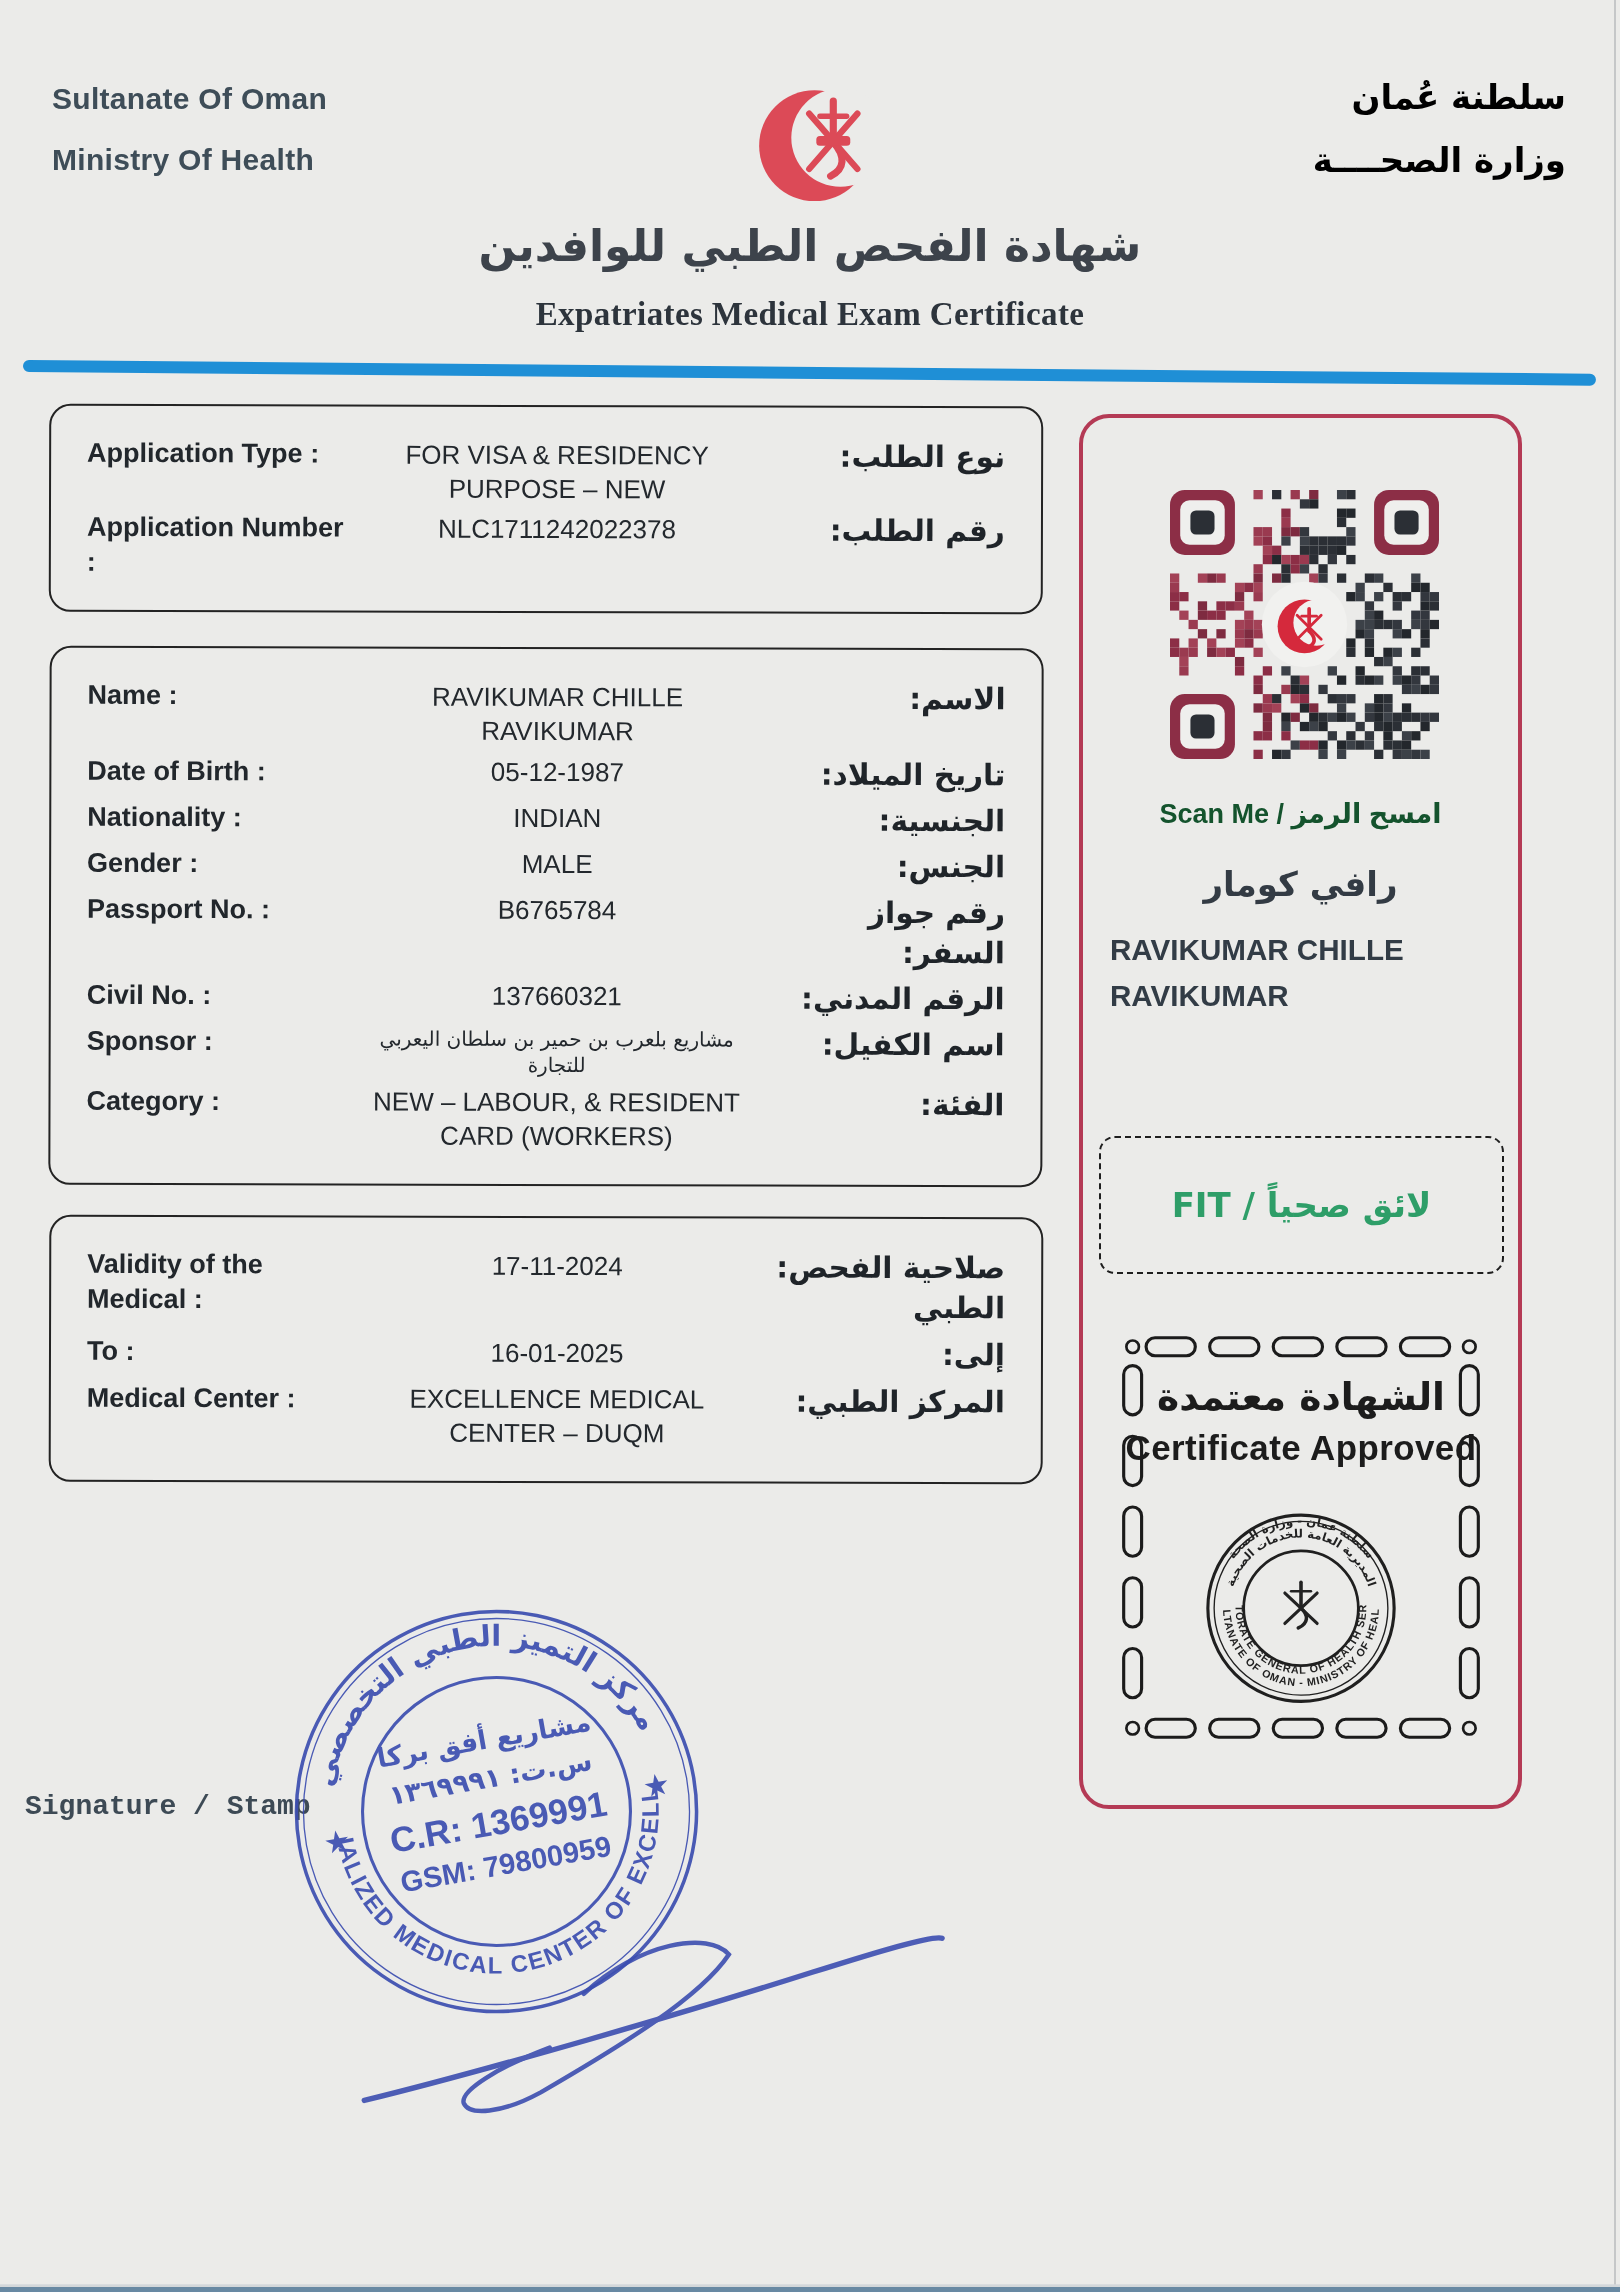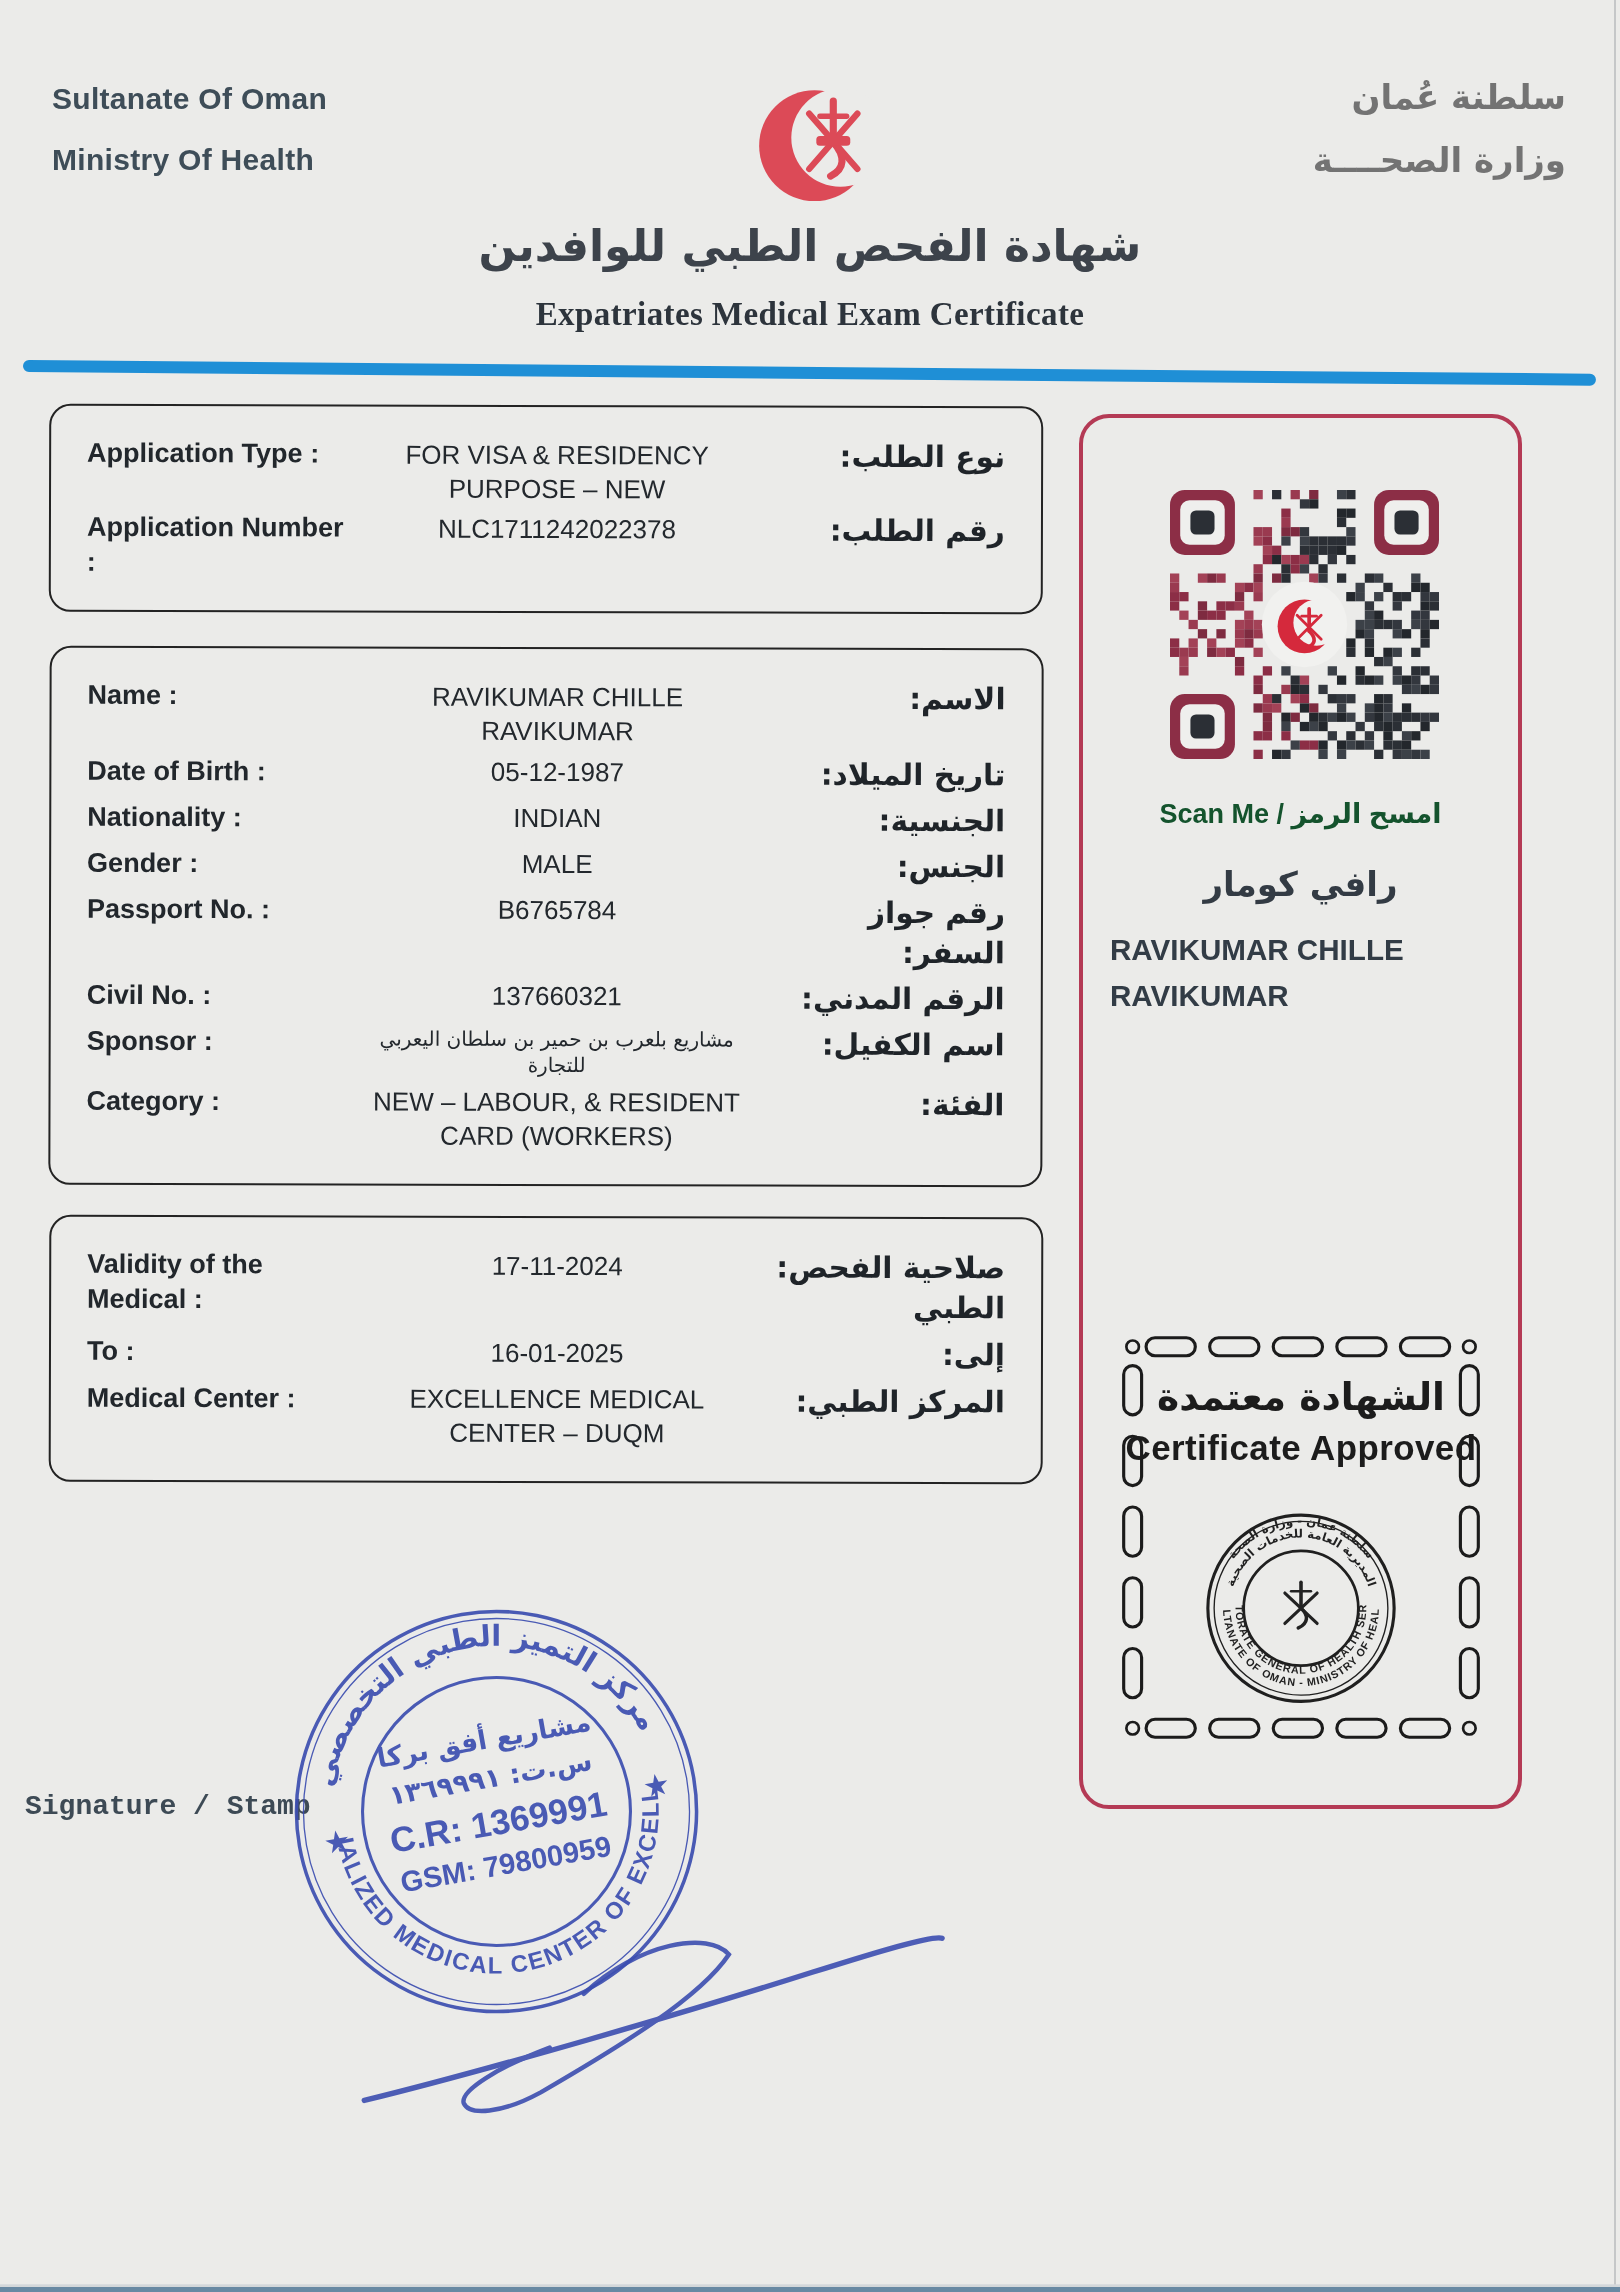--- a/index.html
+++ b/index.html
@@ -2,21 +2,21 @@
 <html lang="en" style="font-size:14.3px"><head>
 <meta charset="utf-8">
 <style>
   html,body{margin:0;padding:0;background:#dfdfdd;}
   .page{position:relative;width:1620px;height:2293px;background:#ebebe9;overflow:hidden;
         font-family:"Liberation Sans","DejaVu Sans",sans-serif;color:#23282d;}
   .ar{font-family:"DejaVu Sans",sans-serif;direction:rtl;}
 
   
   .hd-en{position:absolute;left:52px;font-size:30px;font-weight:bold;color:#3e4d58;letter-spacing:0.3px;}
-  .hd-ar{position:absolute;right:54px;font-size:34px;font-weight:bold;color:#737373;text-align:left;}
+  .hd-ar{position:absolute;right:54px;font-size:34px;font-weight:bold;color:#000000;text-align:left;}
   .logo-svg{position:absolute;left:752px;top:56px;width:134px;height:175px;}
   .title-ar{position:absolute;left:0;top:220px;width:100%;text-align:center;font-size:44px;font-weight:bold;color:#3d434b;}
   .title-en{position:absolute;left:0;top:296px;width:100%;text-align:center;font-size:33px;font-weight:bold;
             font-family:"Liberation Serif","DejaVu Serif",serif;color:#2d343c;letter-spacing:0.4px;}
   .divider{position:absolute;left:23px;top:360px;width:1573px;height:11.6px;background:#1f8fd6;border-radius:6.3px;
            transform:rotate(.5deg);transform-origin:left center;}
 
   
   .box{position:absolute;left:49px;width:994px;border:2.7px solid #232323;border-radius:21.5px;
        box-sizing:border-box;padding:30px 36px;display:flex;flex-direction:column;justify-content:space-between;
@@ -431,20 +431,23 @@
           <path d="M150,128 L150,152" stroke-width="4"></path>
           <path d="M142,136 L158,136" stroke-width="3"></path>
           <path d="M150,152 C158,160 157,166 148,170" stroke-width="4"></path>
           <path d="M137,135 L163,161" stroke-width="3"></path>
           <path d="M163,135 L137,161" stroke-width="3"></path>
         </g>
       </svg>
     <div class="scan-me">Scan Me / امسح الرمز</div>
     <div class="pname-ar">رافي كومار</div>
     <div class="pname-en">RAVIKUMAR CHILLE RAVIKUMAR</div>
+    <div class="fit-box">
+      <span class="fit-text">لائق صحياً / FIT</span>
+    </div>
 
     <svg class="approved" viewBox="0 0 402 452">
       <g id="approved-border">
           <rect x="28" y="3" width="55" height="20" rx="10" fill="none" stroke="#1b1b1b" stroke-width="3.5"></rect>
           <rect x="28" y="429" width="55" height="20" rx="10" fill="none" stroke="#1b1b1b" stroke-width="3.5"></rect>
           <rect x="99" y="3" width="55" height="20" rx="10" fill="none" stroke="#1b1b1b" stroke-width="3.5"></rect>
           <rect x="99" y="429" width="55" height="20" rx="10" fill="none" stroke="#1b1b1b" stroke-width="3.5"></rect>
           <rect x="170" y="3" width="55" height="20" rx="10" fill="none" stroke="#1b1b1b" stroke-width="3.5"></rect>
           <rect x="170" y="429" width="55" height="20" rx="10" fill="none" stroke="#1b1b1b" stroke-width="3.5"></rect>
           <rect x="241" y="3" width="55" height="20" rx="10" fill="none" stroke="#1b1b1b" stroke-width="3.5"></rect>

